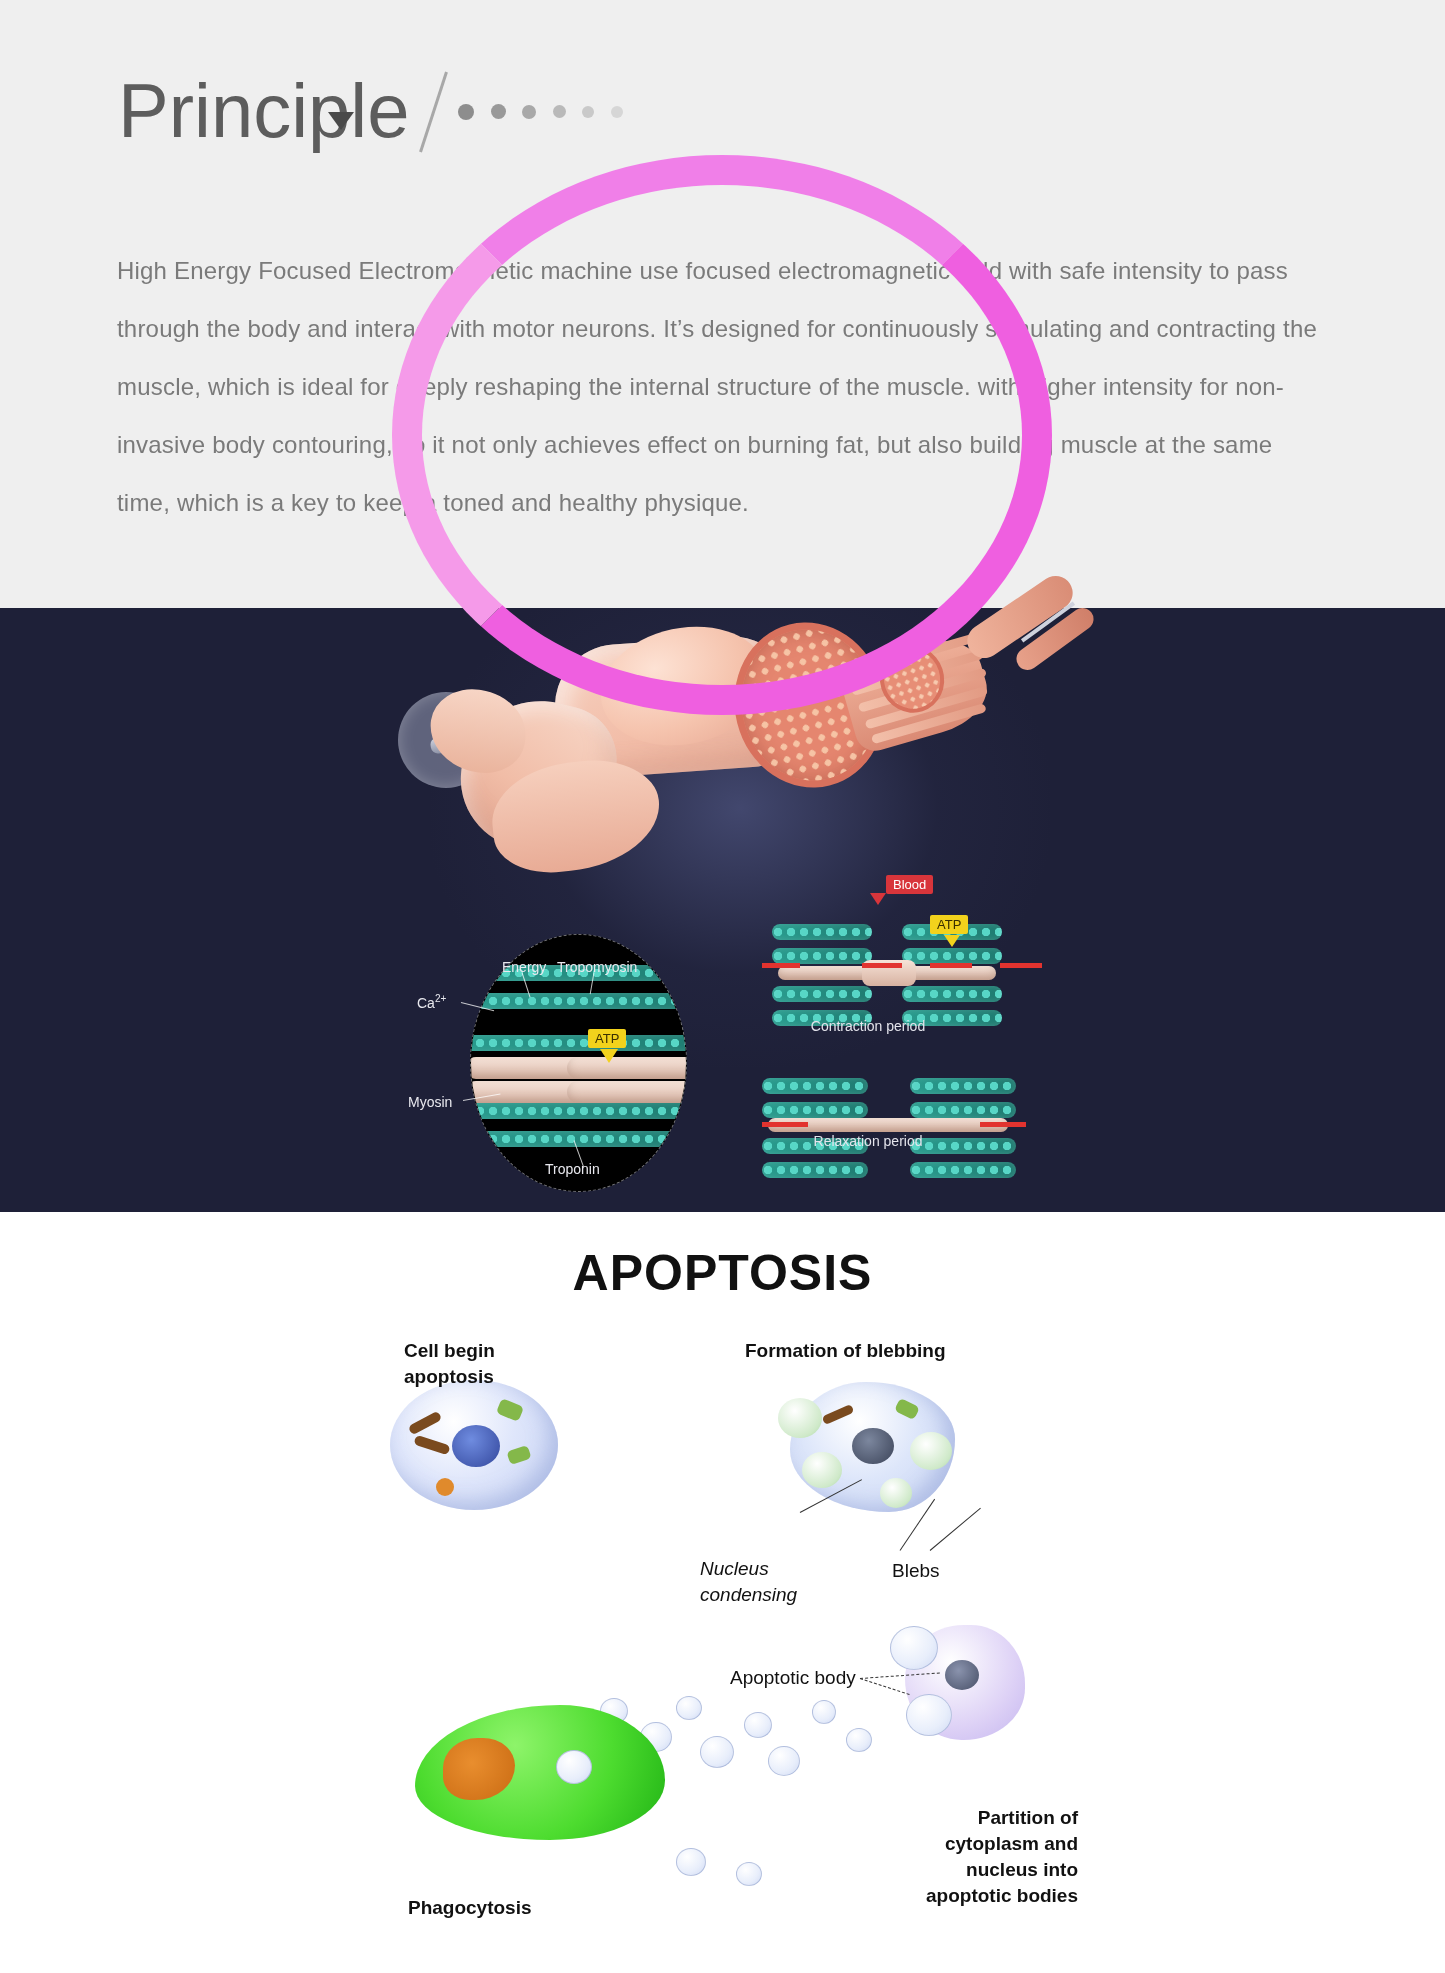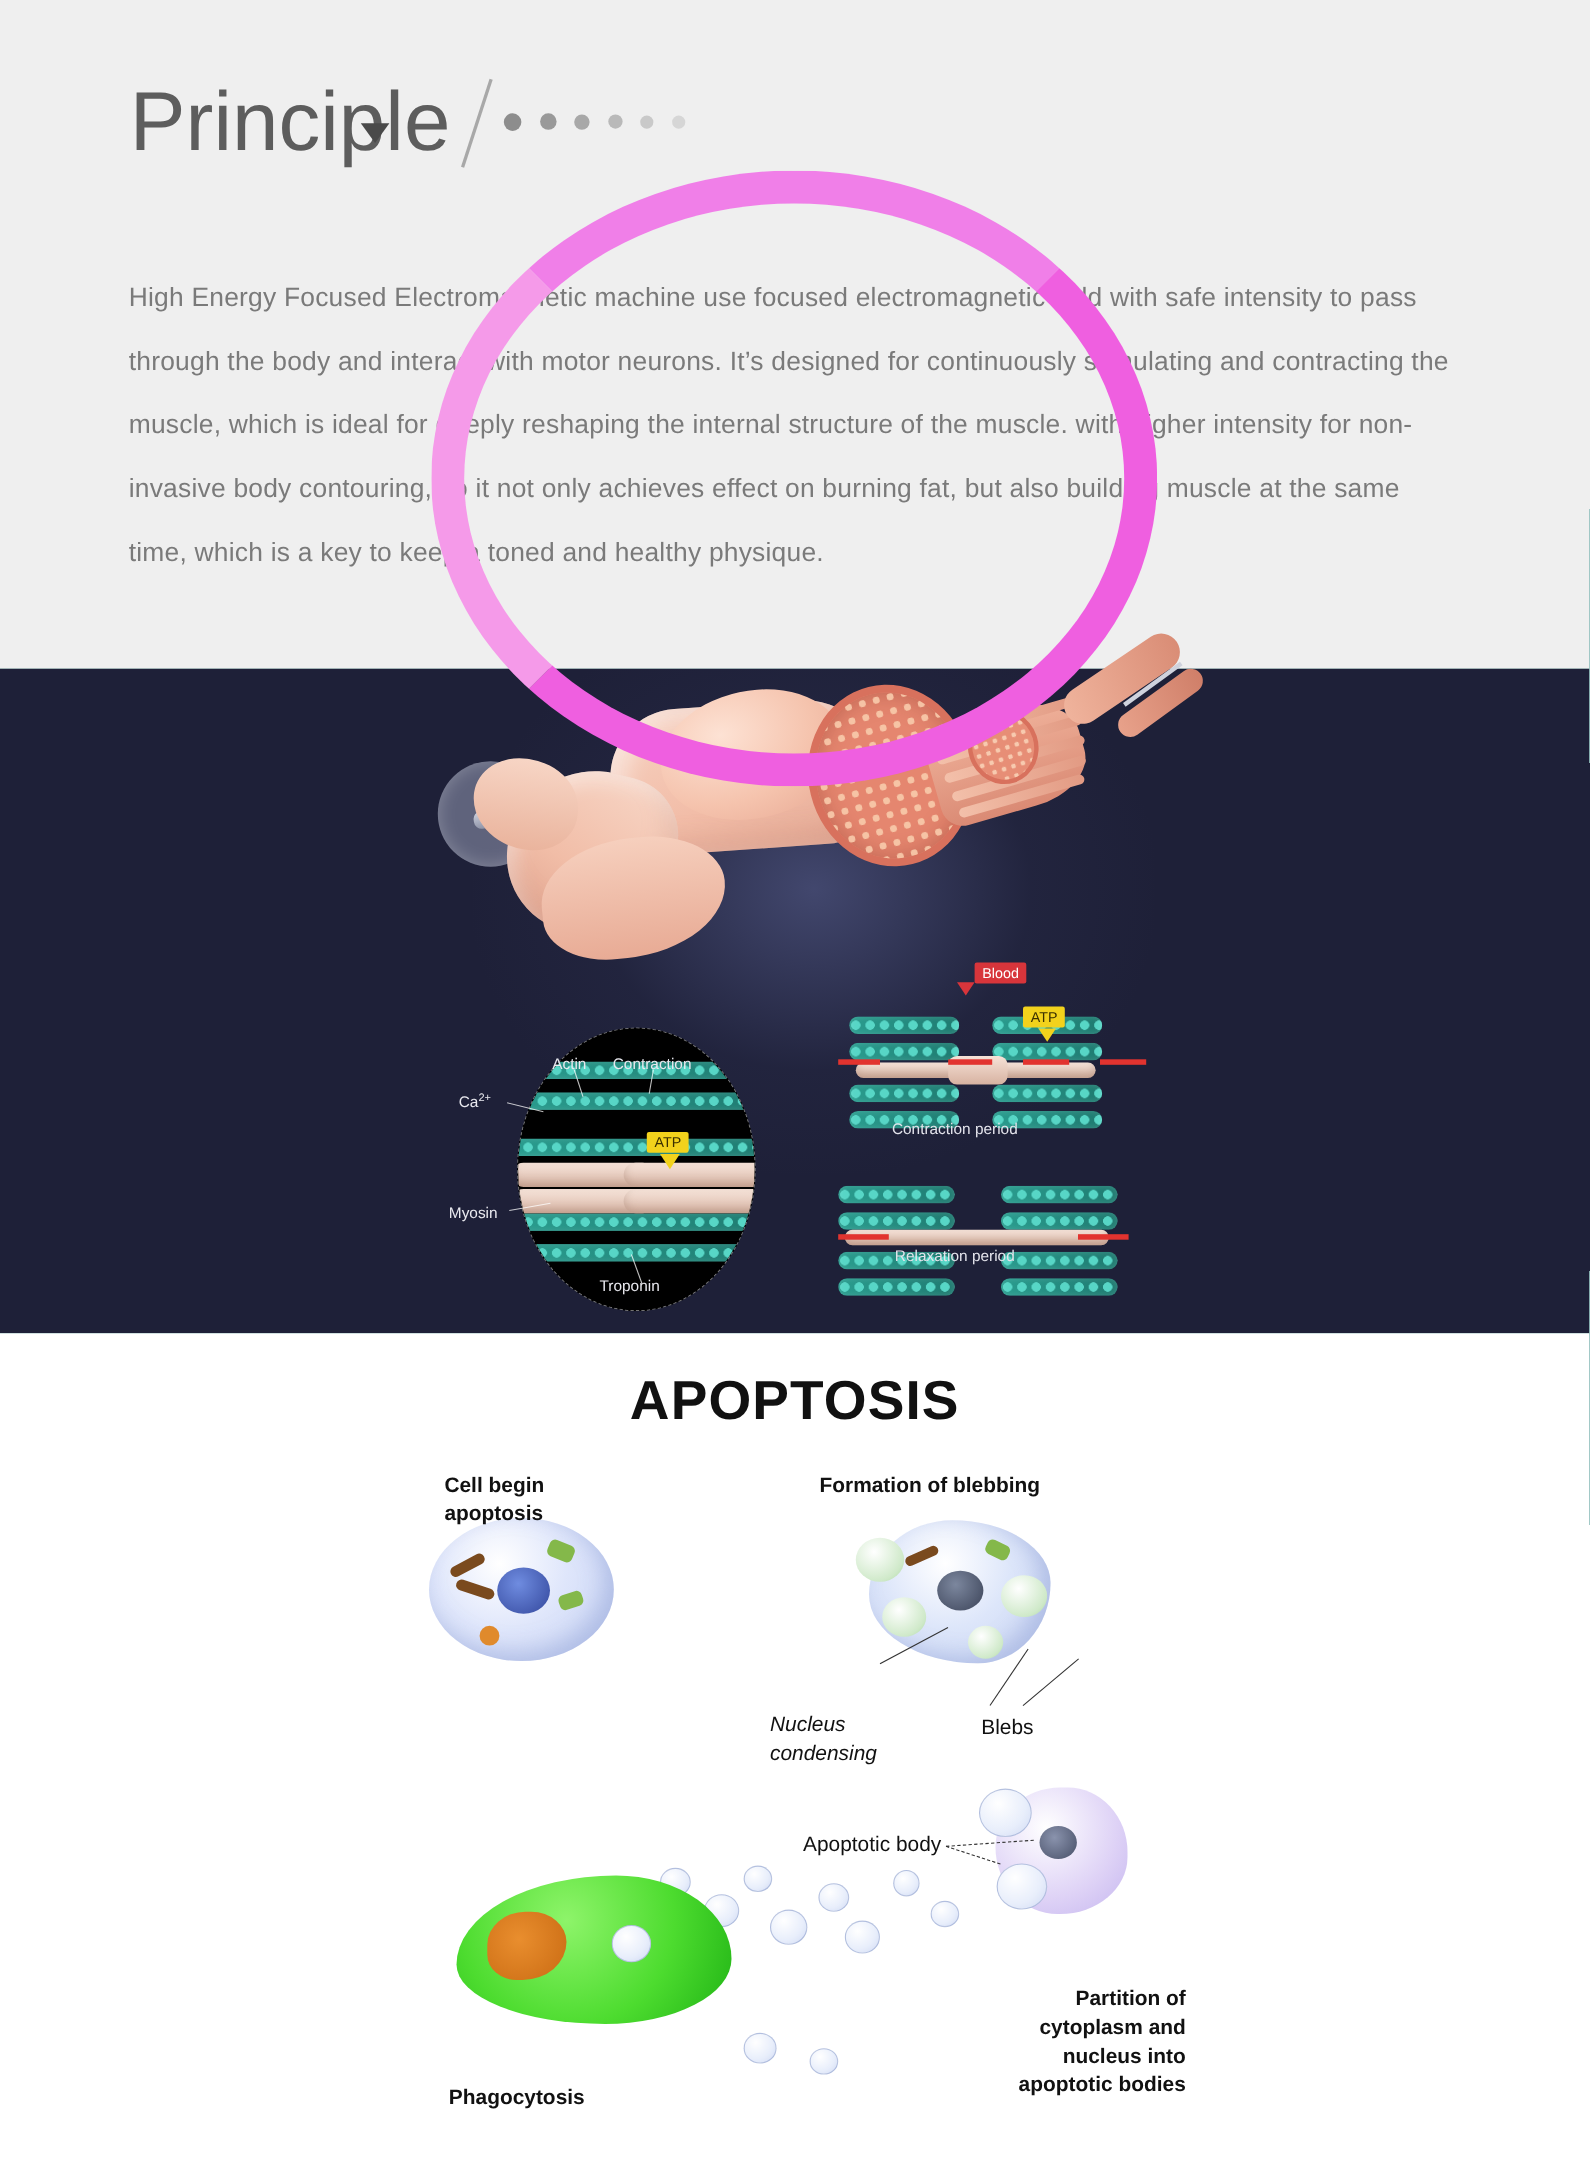--- a/index.html
+++ b/index.html
@@ -528,22 +528,22 @@
     <div class="filament-row" style="left:-10px;top:58px;width:250px;"></div>
     <div class="filament-row" style="left:-10px;top:100px;width:250px;"></div>
     <div class="filament-row" style="left:-10px;top:168px;width:250px;"></div>
     <div class="filament-row" style="left:-10px;top:196px;width:250px;"></div>
     <div class="myosin-bar" style="left:-6px;top:122px;width:130px;"></div>
     <div class="myosin-bar" style="left:96px;top:122px;width:130px;"></div>
     <div class="myosin-bar" style="left:-6px;top:146px;width:130px;"></div>
     <div class="myosin-bar" style="left:96px;top:146px;width:130px;"></div>
   </div>
 
-  <div class="dark-label" style="left:502px;top:959px;">Actin</div>
-  <div class="dark-label" style="left:557px;top:959px;">Contraction</div>
+  <div class="dark-label" style="left:502px;top:959px;">Energy</div>
+  <div class="dark-label" style="left:557px;top:959px;">Tropomyosin</div>
   <div class="dark-label" style="left:417px;top:993px;"><span>Ca</span><sup style="font-size:10px;">2+</sup></div>
   <div class="dark-label" style="left:408px;top:1094px;">Myosin</div>
   <div class="dark-label" style="left:545px;top:1161px;">Troponin</div>
   <div class="leader" style="left:461px;top:1002px;width:34px;transform:rotate(14deg);"></div>
   <div class="leader" style="left:463px;top:1100px;width:38px;transform:rotate(-10deg);"></div>
   <div class="leader" style="left:574px;top:1140px;width:28px;transform:rotate(70deg);"></div>
   <div class="leader" style="left:522px;top:972px;width:26px;transform:rotate(72deg);"></div>
   <div class="leader" style="left:594px;top:972px;width:22px;transform:rotate(100deg);"></div>
   <div class="tag tag-atp" style="left:588px;top:1029px;">ATP</div>
   <div style="position:absolute;left:600px;top:1049px;width:0;height:0;border-left:9px solid transparent;border-right:9px solid transparent;border-top:14px solid #f2d21c;"></div>

